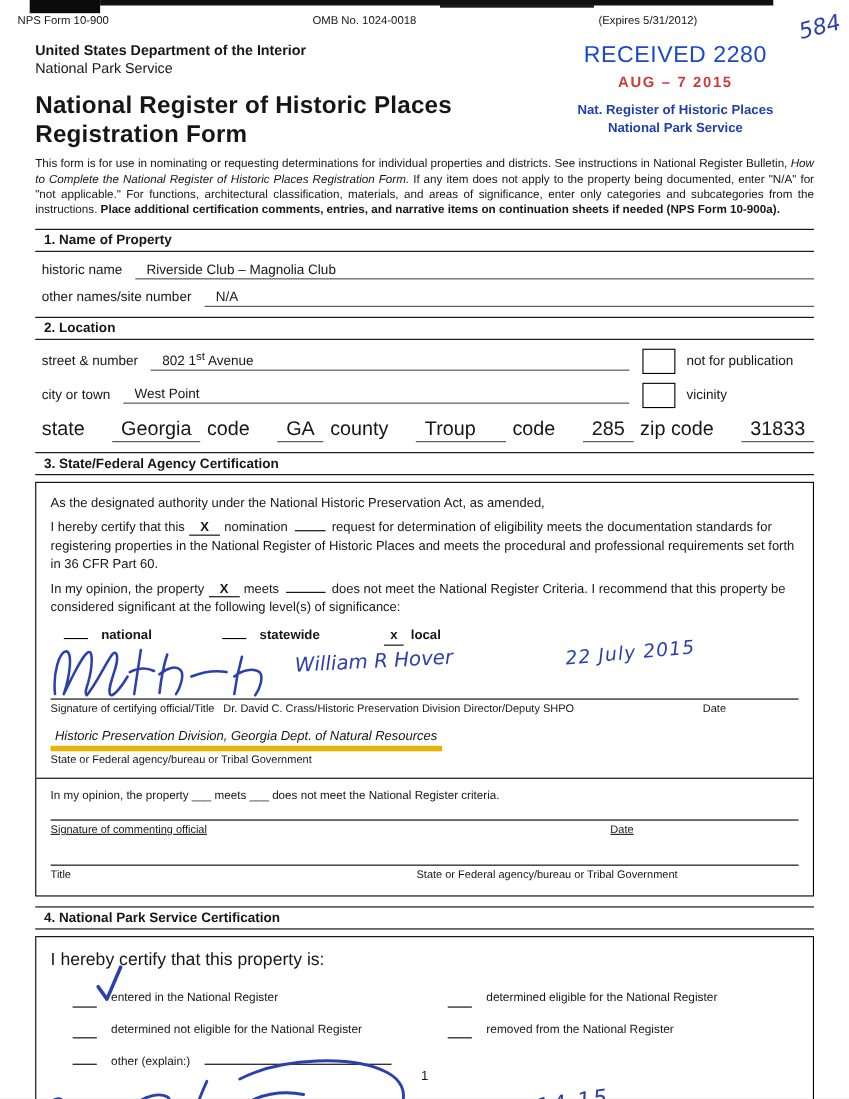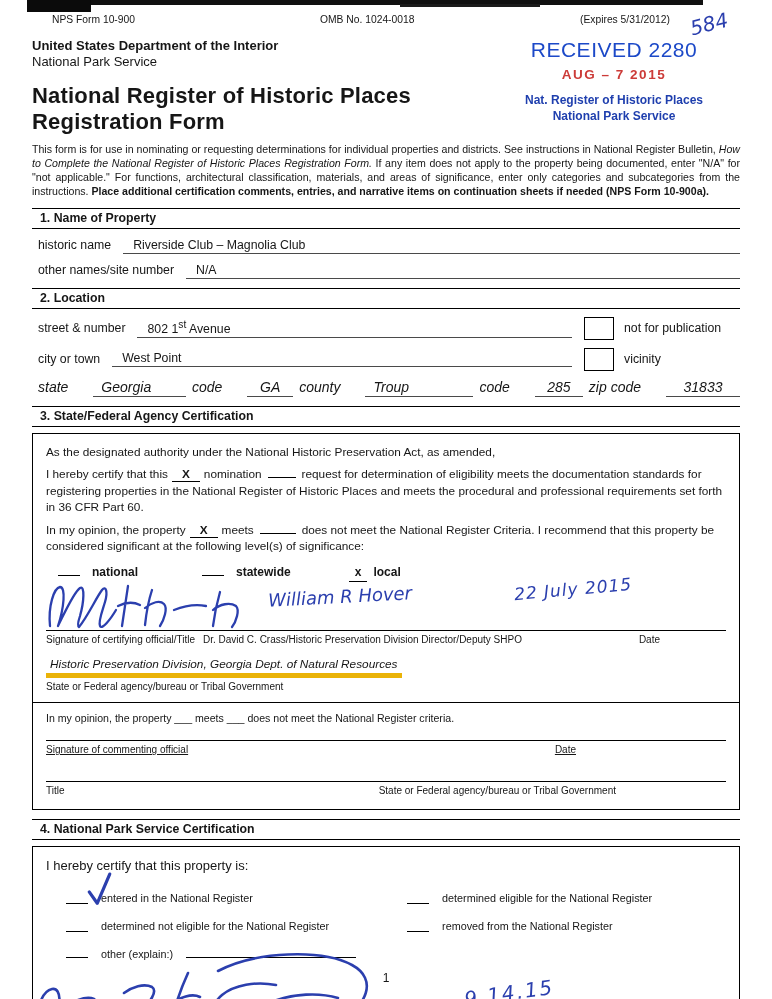--- a/index.html
+++ b/index.html
@@ -12,21 +12,21 @@
   *{box-sizing:border-box;}
   body{margin:0;background:#9a9a9a;}
   .page{width:772px;height:999px;position:relative;background:#fff;margin:0 auto;
         font-family:"Liberation Sans",sans-serif;color:#161616;overflow:hidden;}
 
   
   .art-a{position:absolute;left:27px;top:0;width:64px;height:12px;background:#0b0b0b;}
   .art-b{position:absolute;left:91px;top:0;width:612px;height:5px;background:#101010;}
   .art-c{position:absolute;left:400px;top:4px;width:140px;height:3px;background:#1b1b1b;}
 
-  .meta-row{position:relative;margin:14px 52px 0;height:14px;font-size:10.3px;}
+  .meta-row{position:relative;margin:14px 16px 0;height:14px;font-size:10.3px;}
   .m-form{position:absolute;left:0;}
   .m-omb{position:absolute;left:268px;}
   .m-exp{position:absolute;left:528px;}
   .hand{font-family:"DejaVu Sans",sans-serif;font-style:italic;color:var(--ink);}
   .hand-num{position:absolute;right:-8px;top:-2px;font-size:20px;transform:rotate(-14deg);}
 
   .head{display:flex;justify-content:space-between;margin:10px 32px 0;}
   .dept{font-size:13px;font-weight:bold;}
   .svc{font-size:13px;margin-top:1px;}
   .title{font-size:22px;font-weight:bold;line-height:1.18;margin-top:14px;letter-spacing:.2px;}
@@ -45,21 +45,21 @@
 
   .frow{display:flex;align-items:baseline;margin-top:9px;font-size:12.3px;}
   .flabel{margin-right:12px;white-space:nowrap;padding-left:6px;}
   .fvalue{flex:1;border-bottom:1px solid var(--rule);padding:0 10px 1px;}
 
   .lrow{display:flex;align-items:center;margin-top:8px;font-size:12.3px;}
   .lrow .lv-val{border-bottom:1px solid var(--rule);flex:1;padding:0 10px 1px;}
   .chk{width:30px;height:23px;border:1.6px solid #000;margin-left:12px;flex:none;}
   .optlab{width:126px;padding-left:10px;flex:none;}
 
-  .staterow{display:flex;align-items:baseline;margin-top:8px;font-size:14px;font-style:italic;}
+  .staterow{display:flex;align-items:baseline;margin-top:8px;font-size:18px;}
   .staterow .lab{white-space:nowrap;margin:0 8px 0 6px;}
   .sv{border-bottom:1px solid var(--rule);padding:0 8px 1px;margin-left:17px;}
   .sv.grow{flex:1;}
   .sv.c{text-align:center;}
   .w46{width:46px;} .w108{width:108px;} .w48{width:48px;} .w74{width:74px;text-align:center;}
 
   .secbox{border:1.2px solid #000;margin-top:6px;padding:10px 13px 11px;
           font-size:11.8px;line-height:1.4;}
   .p0{margin:0;} .p{margin:6px 0 0;}
   .xunder{font-weight:bold;border-bottom:1px solid #000;padding:0 10px;margin:0 4px;}
@@ -80,24 +80,24 @@
   .c2{margin-top:14px;text-decoration:underline;} .capdate2{margin-left:auto;margin-right:150px;}
   .c3{margin-top:24px;} .capagency{margin-left:auto;margin-right:110px;}
 
   .agency{margin-top:9px;}
   .agencyline{display:inline-block;border-bottom:5px solid #eab308;padding:0 4px 1px;font-size:11.8px;font-style:italic;}
   .agencycap{font-size:10px;margin-top:2px;}
   .hr{border:0;border-top:1.1px solid #000;margin:8px -13px;}
   .opinion2{font-size:10.6px;margin:2px 0 0;}
 
   .s4box{position:relative;padding:8px 13px 10px;}
-  .s4intro{font-size:13px;margin:2px 0 0;}
+  .s4intro{font-size:16px;margin:2px 0 0;}
   .check{position:absolute;left:52px;top:24px;transform:rotate(-5deg);}
   .opts{display:grid;grid-template-columns:1.05fr 1fr;row-gap:13px;margin:16px 0 0 14px;font-size:10.8px;}
-  .opt{display:flex;align-items:center;gap:7px;}
+  .opt{display:flex;align-items:flex-end;gap:7px;}
   .otherrow{display:flex;align-items:baseline;gap:7px;margin:13px 0 0 14px;font-size:10.8px;}
 
   .keeperzone{position:relative;height:58px;}
   .keeper-svg{position:absolute;left:-20px;top:-16px;}
   .keeperdate{position:absolute;left:418px;top:16px;font-size:20px;transform:rotate(-8deg);letter-spacing:2px;}
 
   .pageno{position:absolute;left:0;right:0;bottom:14px;text-align:center;font-size:12px;}
 
   svg.ink path{stroke:var(--ink);fill:none;stroke-linecap:round;stroke-linejoin:round;}
 </style>

